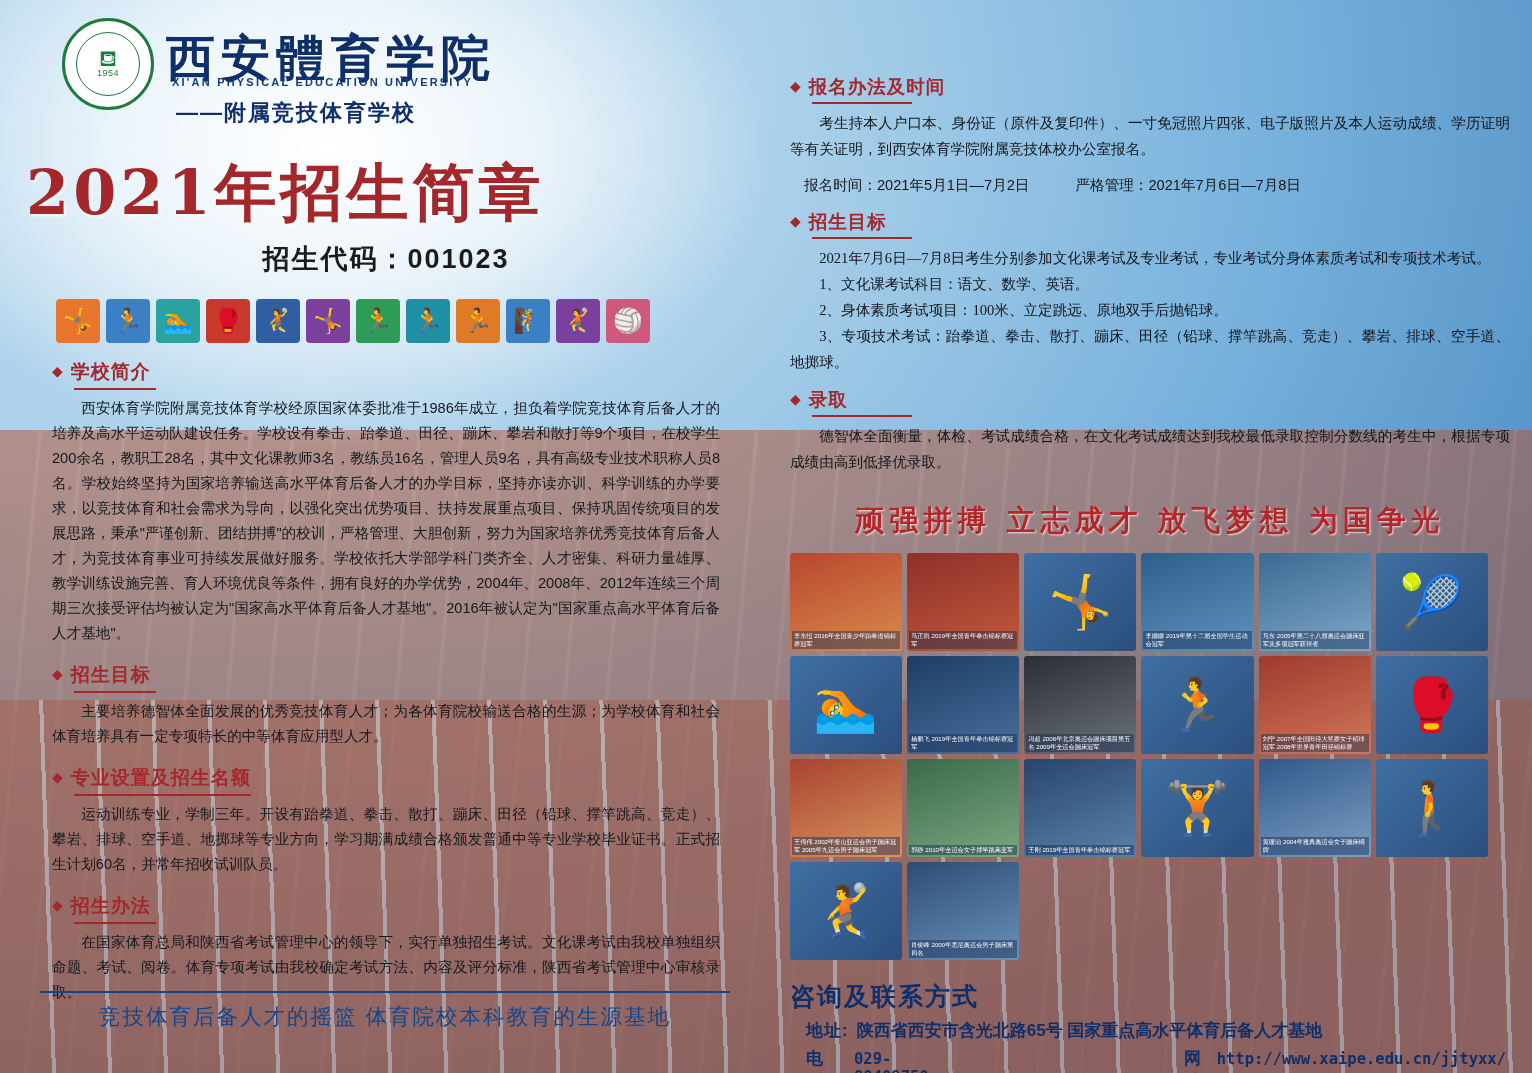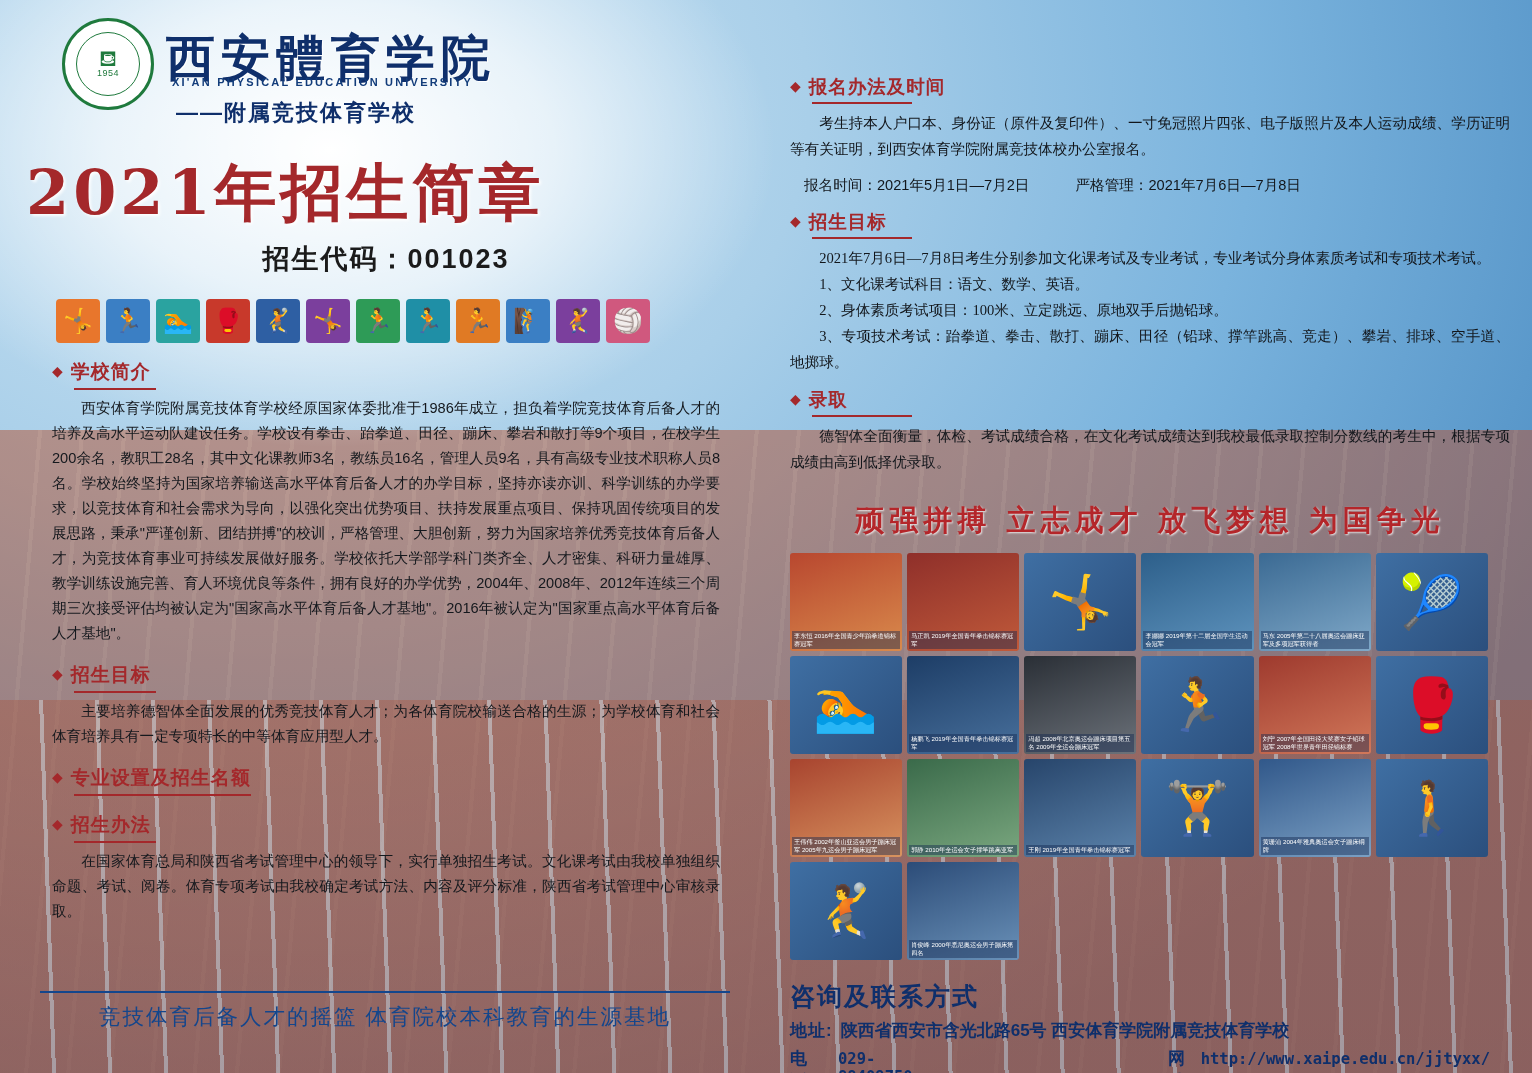--- a/index.html
+++ b/index.html
@@ -140,21 +140,21 @@
   .pict{
     width:100%;height:100%;display:flex;align-items:center;justify-content:center;
     color:#fff;font-size:52px;line-height:1;
   }
   .contact{
     margin-top:20px;
   }
   .contact h3{
     margin:0 0 6px 0;font-size:25px;color:#0f2f6b;font-weight:700;letter-spacing:2px;
   }
-  .crow{display:flex;align-items:flex-start;font-size:17px;color:#0f2f6b;margin:5px 0;}
+  .crow{display:flex;align-items:flex-start;font-size:17px;color:#0f2f6b;margin:5px 16px;}
   .clabel{font-weight:700;letter-spacing:1px;margin-right:8px;}
   .cval{font-weight:700;font-family:"DejaVu Sans Mono","Liberation Mono",monospace;font-size:15.5px;}
   .cval.cn{font-family:"Liberation Sans",sans-serif;font-size:17px;}
   .two{display:flex;width:700px;}
   .two > div{display:flex;align-items:baseline;}
   .two .c2{margin-left:60px;}
 </style>
 </head>
 <body>
 
@@ -213,20 +213,21 @@
           </div>
           <div class="sec-h-underline" style="width: 82px;"></div>
           <div class="body-txt">主要培养德智体全面发展的优秀竞技体育人才；为各体育院校输送合格的生源；为学校体育和社会体育培养具有一定专项特长的中等体育应用型人才。</div>
         </div>
         <div class="sec">
           <div class="sec-h">
             <span class="dia">◆</span>
             <span>专业设置及招生名额</span>
           </div>
           <div class="sec-h-underline" style="width: 177px;"></div>
+          <div class="body-txt">运动训练专业，学制三年。开设有跆拳道、拳击、散打、蹦床、田径（铅球、撑竿跳高、竞走）、攀岩、排球、空手道、地掷球等专业方向，学习期满成绩合格颁发普通中等专业学校毕业证书。正式招生计划60名，并常年招收试训队员。</div>
         </div>
         <div class="sec">
           <div class="sec-h">
             <span class="dia">◆</span>
             <span>招生办法</span>
           </div>
           <div class="sec-h-underline" style="width: 82px;"></div>
           <div class="body-txt">在国家体育总局和陕西省考试管理中心的领导下，实行单独招生考试。文化课考试由我校单独组织命题、考试、阅卷。体育专项考试由我校确定考试方法、内容及评分标准，陕西省考试管理中心审核录取。</div>
         </div>
       </div>
@@ -336,21 +337,21 @@
         </div>
         <div class="cell" style="background: linear-gradient(160deg, rgb(44, 76, 120), rgb(106, 145, 184));">
           <div class="cap">肖俊峰  2000年悉尼奥运会男子蹦床第四名</div>
         </div>
       </div>
 
     <div class="contact">
       <h3>咨询及联系方式</h3>
       <div class="crow">
         <span class="clabel">地址:</span>
-        <span class="cval cn">陕西省西安市含光北路65号   西安体育学院附属竞技体育学校</span>
+        <span class="cval cn">陕西省西安市含光北路65号   国家重点高水平体育后备人才基地</span>
       </div>
       <div class="crow two">
         <div>
           <span class="clabel">电话:</span>
           <span class="cval">029-88409750</span>
         </div>
         <div class="c2" style="margin-left:225px;">
           <span class="clabel">网址:</span>
           <span class="cval">http://www.xaipe.edu.cn/jjtyxx/</span>
         </div>

